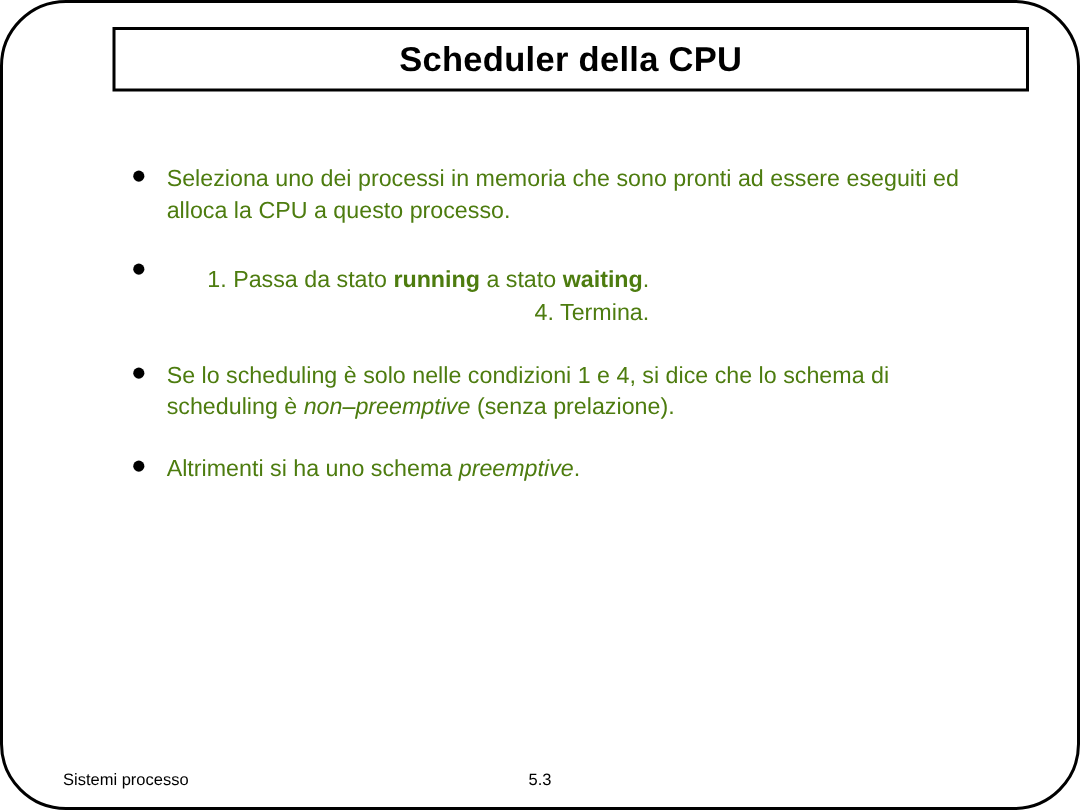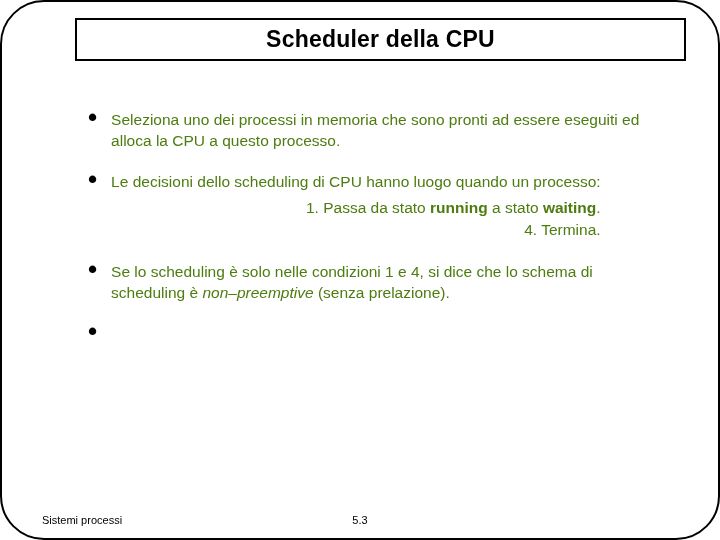--- a/index.html
+++ b/index.html
@@ -102,21 +102,20 @@
   <div class="content">
 
     <div class="bullet">
       <div class="dot">•</div>
       <div class="btext">Seleziona uno dei processi in memoria che sono pronti ad essere eseguiti ed alloca la CPU a questo processo.</div>
     </div>
 
     <div class="bullet">
       <div class="dot">•</div>
       <div class="btext">
-        <span>Le decisioni dello scheduling di CPU hanno luogo quando un processo:</span>
         <div class="sublist">
           <div class="subitem">
             <span class="num">1.</span>
             <span>Passa da stato </span><b>running</b><span> a stato </span><b>waiting</b><span>.</span>
           </div>
           <div class="subitem">
             <span class="num">4.</span>
             <span>Termina.</span>
           </div>
         </div>
@@ -125,23 +124,26 @@
 
     <div class="bullet">
       <div class="dot">•</div>
       <div class="btext">
         <span>Se lo scheduling è solo nelle condizioni 1 e 4, si dice che lo schema di scheduling è </span><i>non–preemptive</i><span> (senza prelazione).</span>
       </div>
     </div>
 
     <div class="bullet">
       <div class="dot">•</div>
+      <div class="btext">
+        <span>Altrimenti si ha uno schema </span><i>preemptive</i><span>.</span>
+      </div>
     </div>
 
   </div>
 
   <div class="footer">
-    <span class="left">Sistemi processi</span>
+    <span class="left">Sistemi processo</span>
     <span class="center">5.3</span>
     <span></span>
   </div>
 
 </div>
 
 </body></html>

